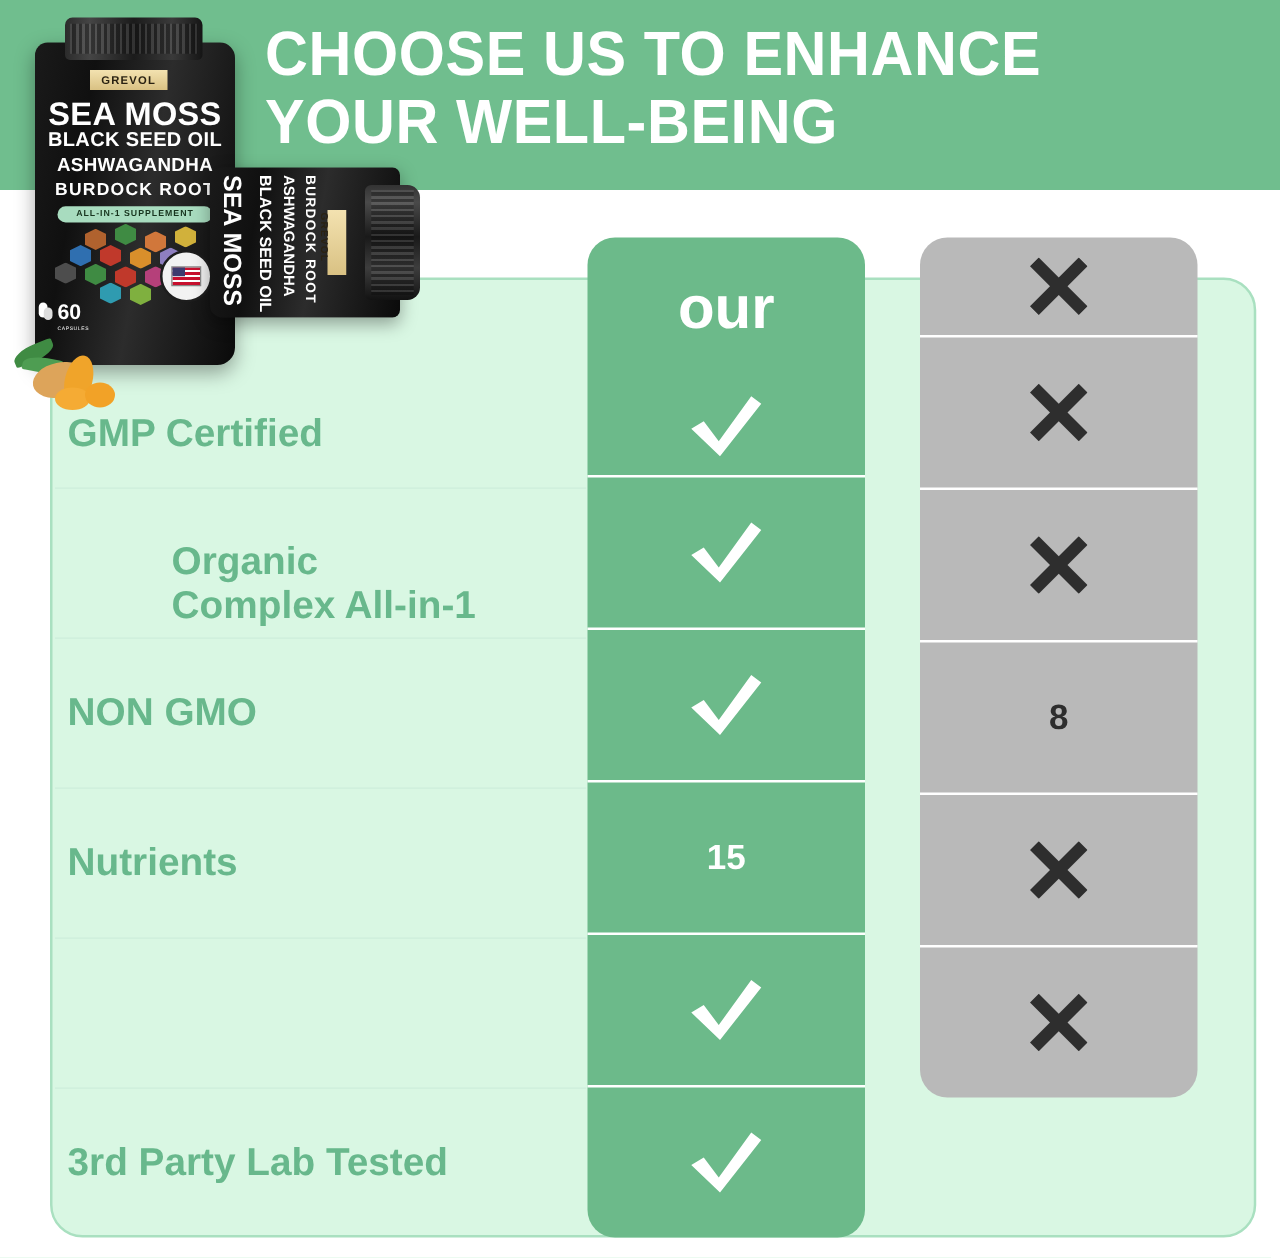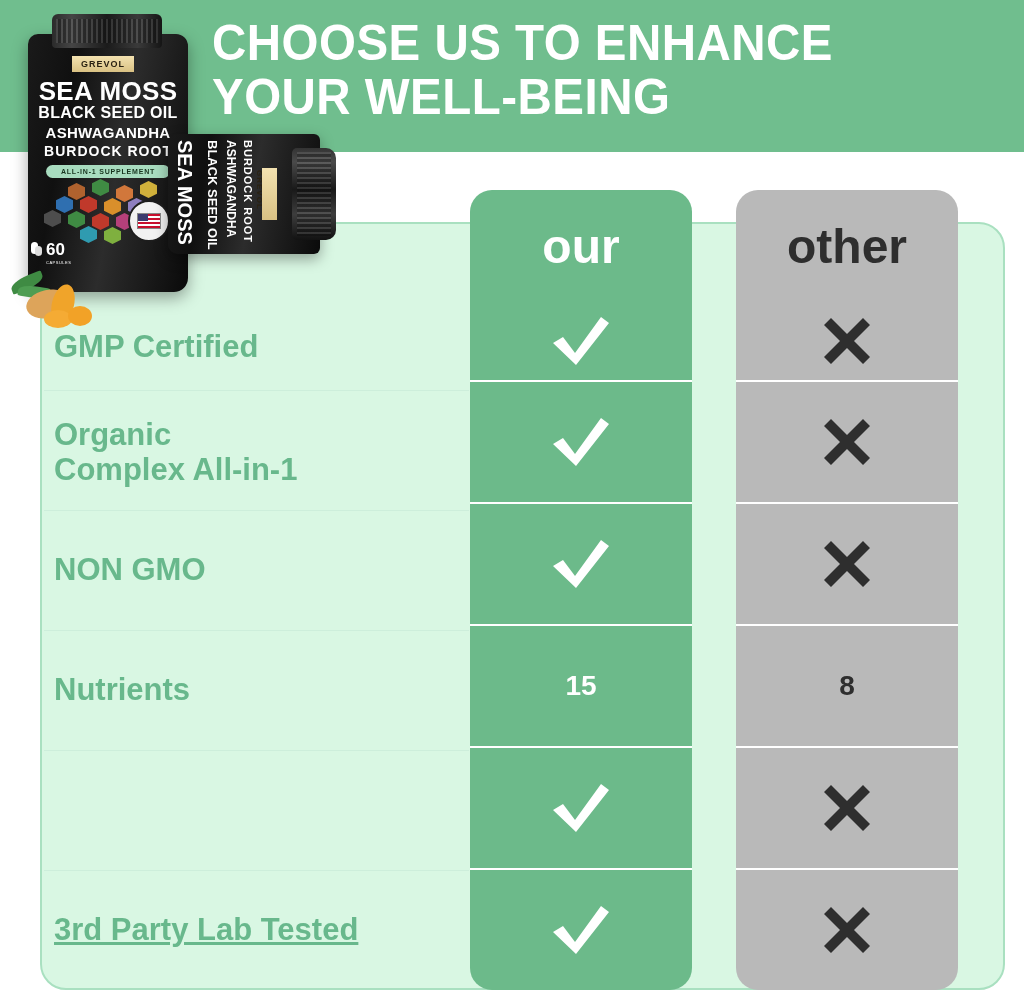--- a/index.html
+++ b/index.html
@@ -195,35 +195,35 @@
   </div>
 </div>
 
 <div class="card"></div>
 
 <div class="labels">
     <div class="label-row" style="top: 80px; height: 86px;">
       <span style="white-space: pre-line;">GMP Certified</span>
     </div>
     <div class="row-sep" style="top: 166px;"></div>
-    <div class="label-row" style="top: 168px; height: 120px;">
+    <div class="label-row" style="top: 182px; height: 120px; justify-content: center;">
       <span style="white-space: pre-line;">Organic
 Complex All-in-1</span>
     </div>
     <div class="row-sep" style="top: 286px;"></div>
     <div class="label-row" style="top: 286px; height: 120px;">
       <span style="white-space: pre-line;">NON GMO</span>
     </div>
     <div class="row-sep" style="top: 406px;"></div>
     <div class="label-row" style="top: 406px; height: 120px;">
       <span style="white-space: pre-line;">Nutrients</span>
     </div>
     <div class="row-sep" style="top: 526px;"></div>
     <div class="row-sep" style="top: 646px;"></div>
-    <div class="label-row" style="top: 646px; height: 120px; text-decoration: underline;">
+    <div class="label-row" style="top: 646px; height: 120px;">
       <span style="white-space: pre-line;">3rd Party Lab Tested</span>
     </div>
   </div>
 
 <div class="product-art">
 
   <div class="bottle bottle-a"></div>
   <div class="cap-a"></div>
   <div class="brand-tag">GREVOL</div>
   <div class="b-line b1">SEA MOSS</div>
@@ -319,21 +319,20 @@
   <div class="cell">
     <span class="check">
       <svg width="64" height="52" viewBox="0 0 64 52">
           <path d="M4 28 L14 22 L26 38 L52 2 L60 8 L27 50 Z" fill="#ffffff"></path>
         </svg>
     </span>
   </div>
 </div>
 
 <div class="col col-other">
-  <div class="col-head">other</div>
   <div class="cell first">
     <span class="cross">
       <svg width="46" height="46" viewBox="0 0 46 46">
           <path d="M7 0 L23 16 L39 0 L46 7 L30 23 L46 39 L39 46 L23 30 L7 46 L0 39 L16 23 L0 7 Z" fill="#2e2e2e"></path>
         </svg>
     </span>
   </div>
   <div class="cell">
     <span class="cross">
       <svg width="46" height="46" viewBox="0 0 46 46">

